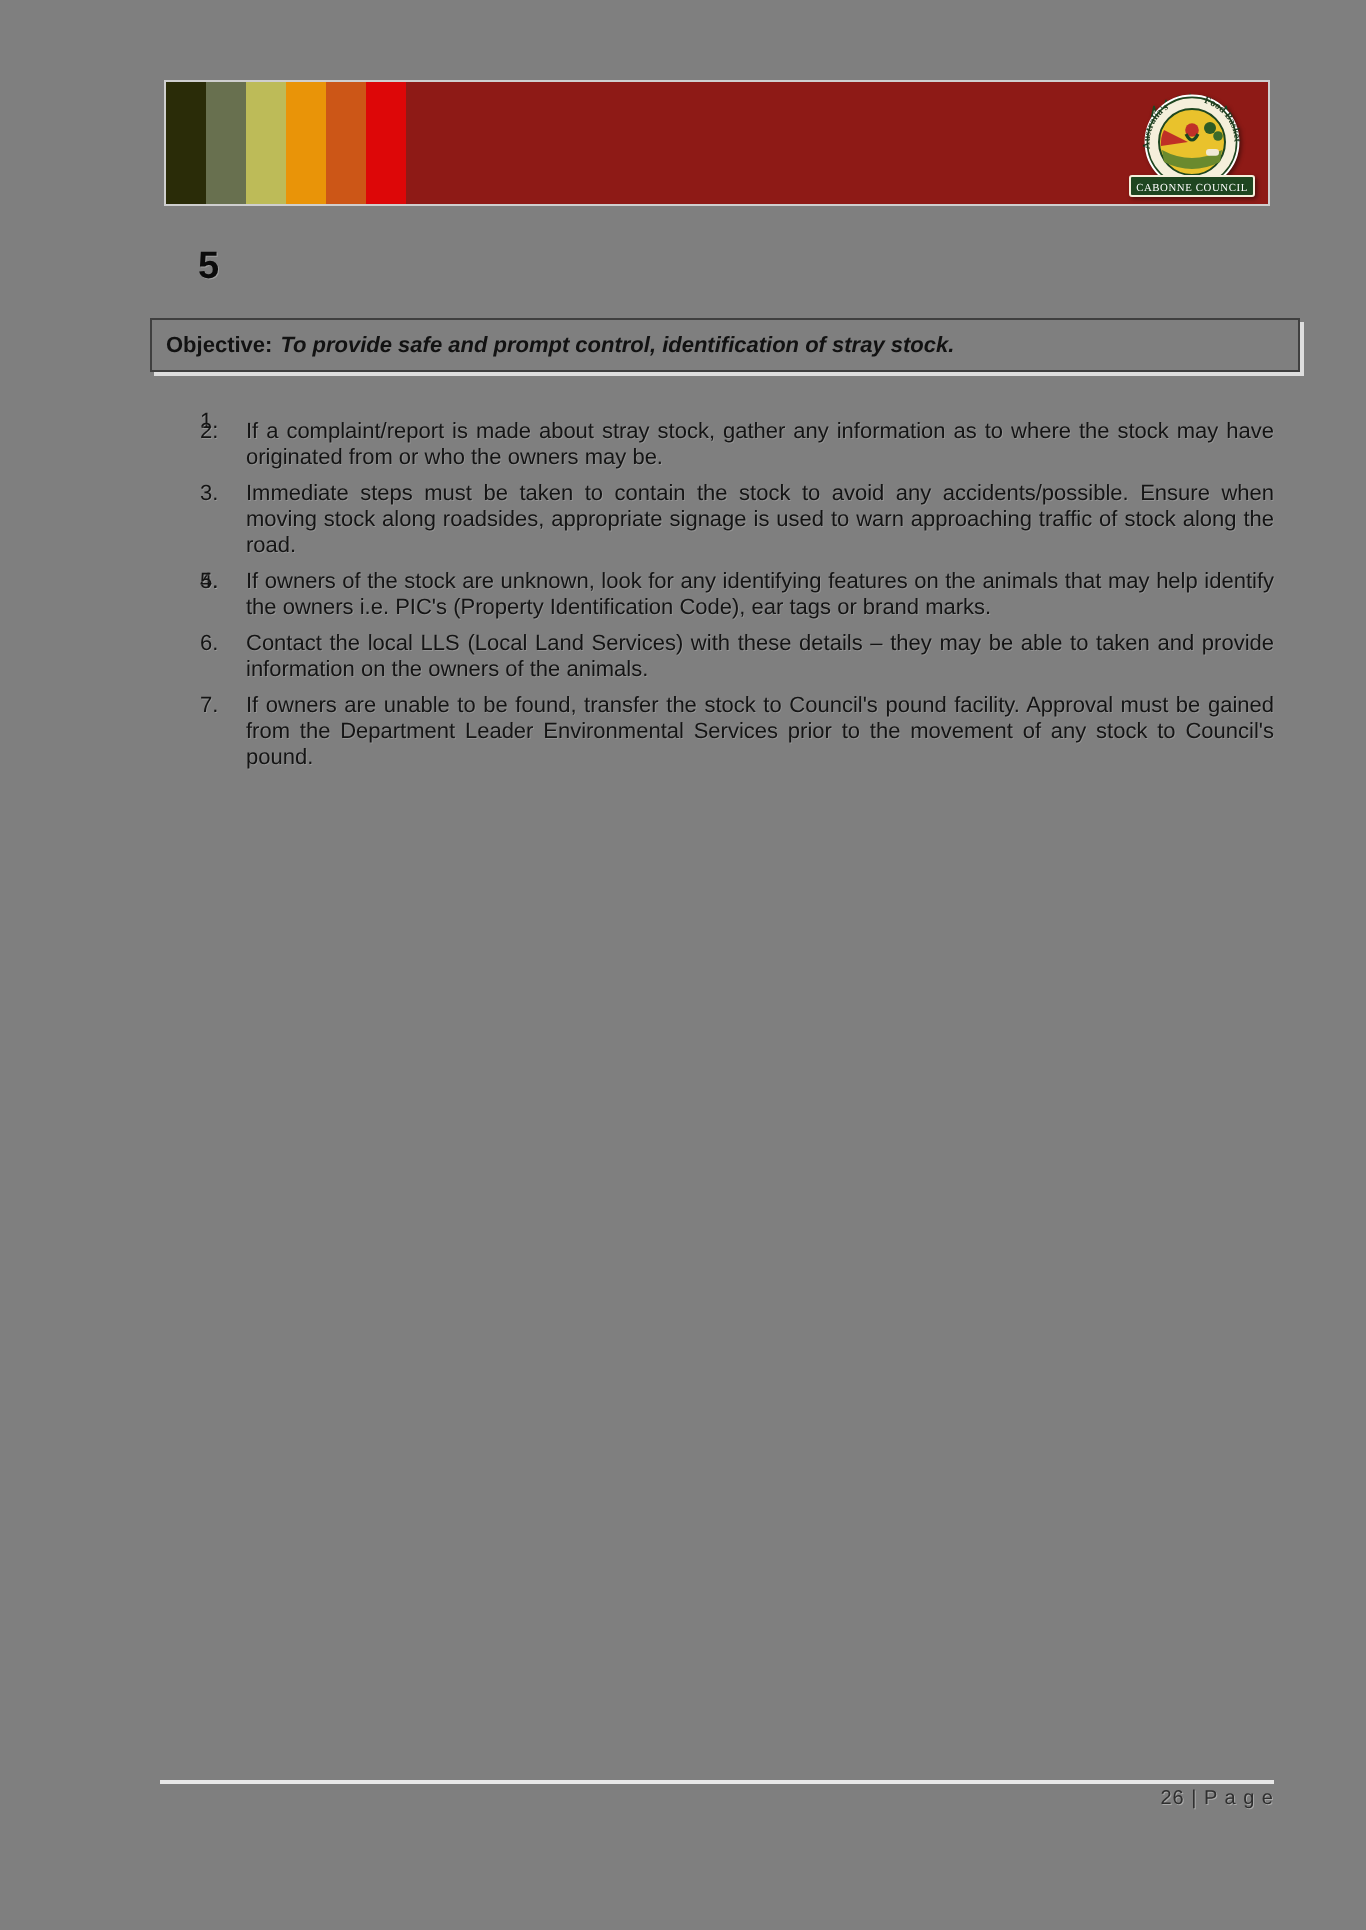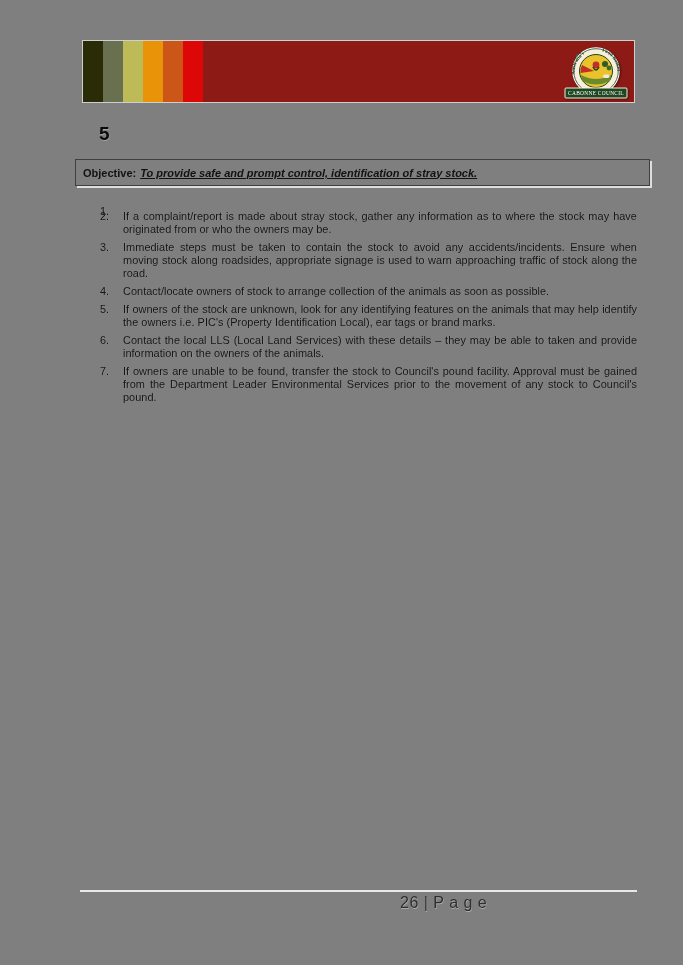--- a/index.html
+++ b/index.html
@@ -38,39 +38,39 @@
   
   .objective-box{
     position:absolute;left:75px;top:159px;width:566px;height:25px;
     border:1px solid #3f3f3f;
     box-shadow:2px 2px 0 #dedede;
     display:flex;align-items:center;
     padding-left:7px;box-sizing:content-box;
     font-size:11px;color:#121212;
   }
   .objective-box .obj-label{font-weight:bold;margin-right:4px;white-space:nowrap;}
-  .objective-box .obj-text{font-weight:600;font-style:italic;text-decoration:underline;}
+  .objective-box .obj-text{font-weight:600;font-style:italic;}
 
   
   .proc-list{
     position:absolute;left:100px;top:205px;width:537px;
     font-size:11px;line-height:13px;color:#141414;
     text-shadow:0.4px 0.4px 0 rgba(215,215,215,0.25);
   }
   .proc-item{position:relative;padding-left:23px;text-align:justify;margin-bottom:5px;}
   .proc-num{position:absolute;left:0;top:0;width:20px;}
 
   
   .footer-rule{
     position:absolute;left:80px;top:890px;width:557px;height:2px;
     background:#e8e8e8;
   }
   .footer-text{
     position:absolute;left:400px;top:894px;width:237px;
-    text-align:left;font-size:16px;color:#2f2f2f;letter-spacing:0.5px;
+    text-align:right;font-size:10px;color:#2f2f2f;letter-spacing:0.5px;
     text-shadow:0.5px 0.5px 0 rgba(225,225,225,0.45);
   }
 
   
   .ring-text{font-family:"Liberation Serif", serif;font-size:5px;fill:#1e3a1e;font-weight:bold;}
   .banner-text{font-family:"Liberation Serif", serif;font-size:5.4px;fill:#ffffff;letter-spacing:0.3px;}
 </style>
 </head>
 <body>
 
@@ -125,23 +125,23 @@
   </div>
 
   <div class="objective-box">
     <span class="obj-label">Objective:</span>
     <span class="obj-text">To provide safe and prompt control, identification of stray stock.</span>
   </div>
 
   <div class="proc-list" id="proc-list">
       <div class="proc-item"><span class="proc-num">1.</span></div>
       <div class="proc-item"><span class="proc-num">2.</span><span><span>If a complaint/report is made about stray stock, gather any information as to where the stock may have originated from or who the owners may be.</span></span></div>
-      <div class="proc-item"><span class="proc-num">3.</span><span><span>Immediate steps must be taken to contain the stock to avoid any accidents/incidents.  Ensure when moving stock along roadsides, appropriate signage is used to warn approaching traffic of stock along the road.</span></span></div>
-      <div class="proc-item"><span class="proc-num">4.</span><span><span>Contact/locate owners of stock to arrange collection of the animals as soon as possible.</span></span></div>
-      <div class="proc-item"><span class="proc-num">5.</span><span><span>If owners of the stock are unknown, look for any identifying features on the animals that may help identify the owners i.e. </span><span style="font-weight: normal;">PIC's</span><span> (Property Identification Local), ear tags or brand marks.</span></span></div>
+      <div class="proc-item"><span class="proc-num">3.</span><span><span>Immediate steps must be taken to contain the stock to avoid any accidents/possible.  Ensure when moving stock along roadsides, appropriate signage is used to warn approaching traffic of stock along the road.</span></span></div>
+      <div class="proc-item"><span class="proc-num">4.</span></div>
+      <div class="proc-item"><span class="proc-num">5.</span><span><span>If owners of the stock are unknown, look for any identifying features on the animals that may help identify the owners i.e. </span><span style="font-weight: normal;">PIC's</span><span> (Property Identification Code), ear tags or brand marks.</span></span></div>
       <div class="proc-item"><span class="proc-num">6.</span><span><span>Contact the local LLS (Local Land Services) with these details – they may be able to taken and provide information on the owners of the animals.</span></span></div>
       <div class="proc-item"><span class="proc-num">7.</span><span><span>If owners are unable to be found, transfer the stock to Council's pound facility.  Approval must be gained from the Department Leader Environmental Services prior to the movement of any stock to Council's pound.</span></span></div>
     </div>
 
   <div class="footer-rule"></div>
   <div class="footer-text">26 | P a g e</div>
 
 </div>
 
 </body></html>

